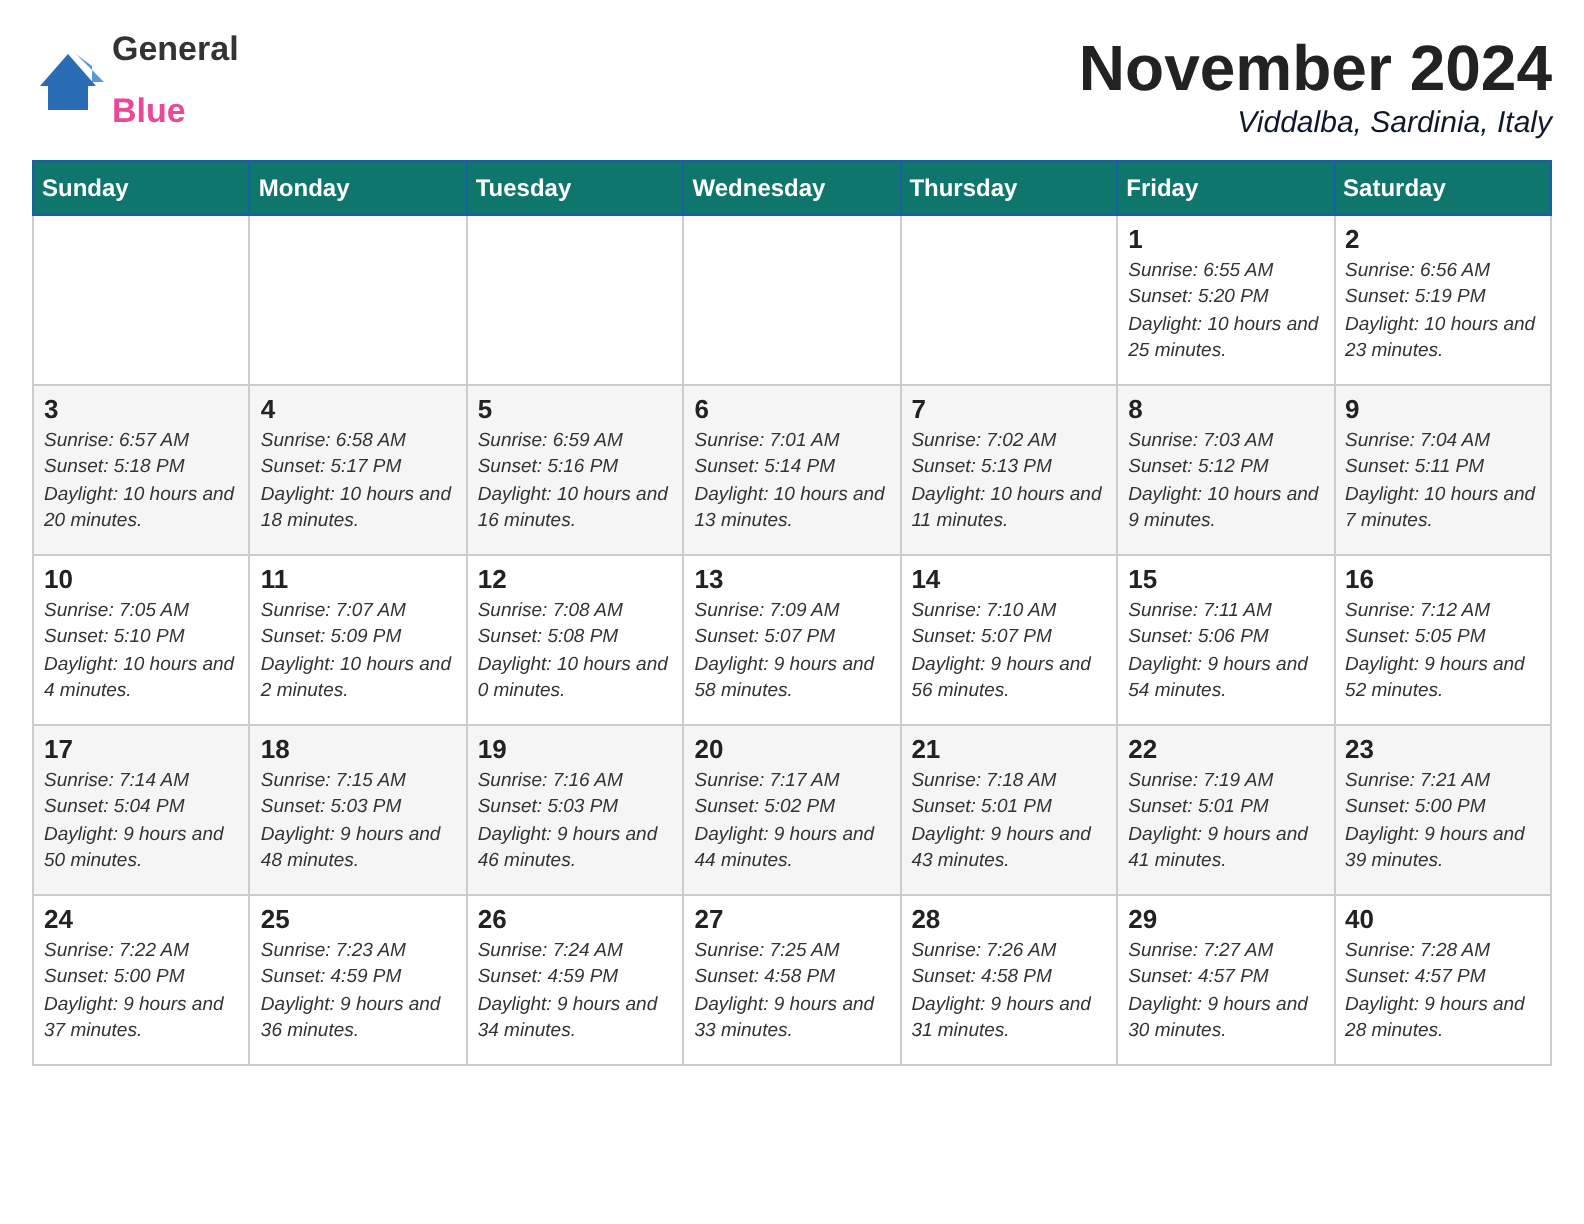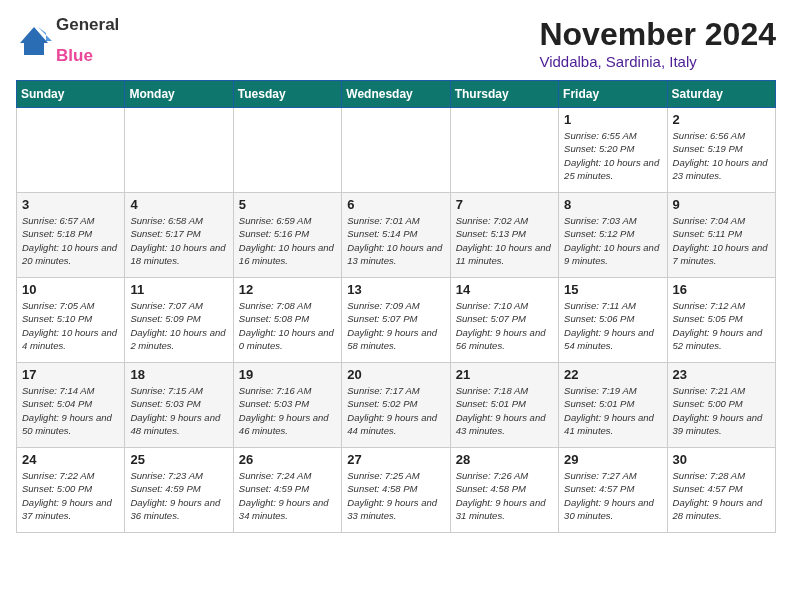--- a/index.html
+++ b/index.html
@@ -35,30 +35,31 @@
     .logo-blue {
       font-size: 17px;
       font-weight: bold;
       color: #ec4899;
     }
     .logo-icon {
       width: 36px;
       height: 36px;
     }
     .title-block {
-      text-align: left;
+      text-align: right;
     }
     .title-month {
       font-size: 32px;
       font-weight: bold;
       color: #222;
     }
     .title-location {
       font-size: 15px;
-      color: #4c1d95;
+      color: #0f172a;
+      font-style: italic;
     }
     .calendar {
       width: 100%;
       border-collapse: collapse;
       border: 1px solid #ccc;
     }
     .calendar thead tr th {
       background: #0f766e;
       color: #fff;
       font-size: 12px;
@@ -315,20 +316,20 @@
 Sunset: 4:58 PM
 Daylight: 9 hours and 31 minutes.</div>
         </td>
         <td>
           <span class="day-num">29</span>
           <div class="day-info">Sunrise: 7:27 AM
 Sunset: 4:57 PM
 Daylight: 9 hours and 30 minutes.</div>
         </td>
         <td>
-          <span class="day-num">30</span>
+          <span class="day-num">40</span>
           <div class="day-info">Sunrise: 7:28 AM
 Sunset: 4:57 PM
 Daylight: 9 hours and 28 minutes.</div>
         </td>
       </tr>
     </tbody>
 </table>
 
 </body></html>

